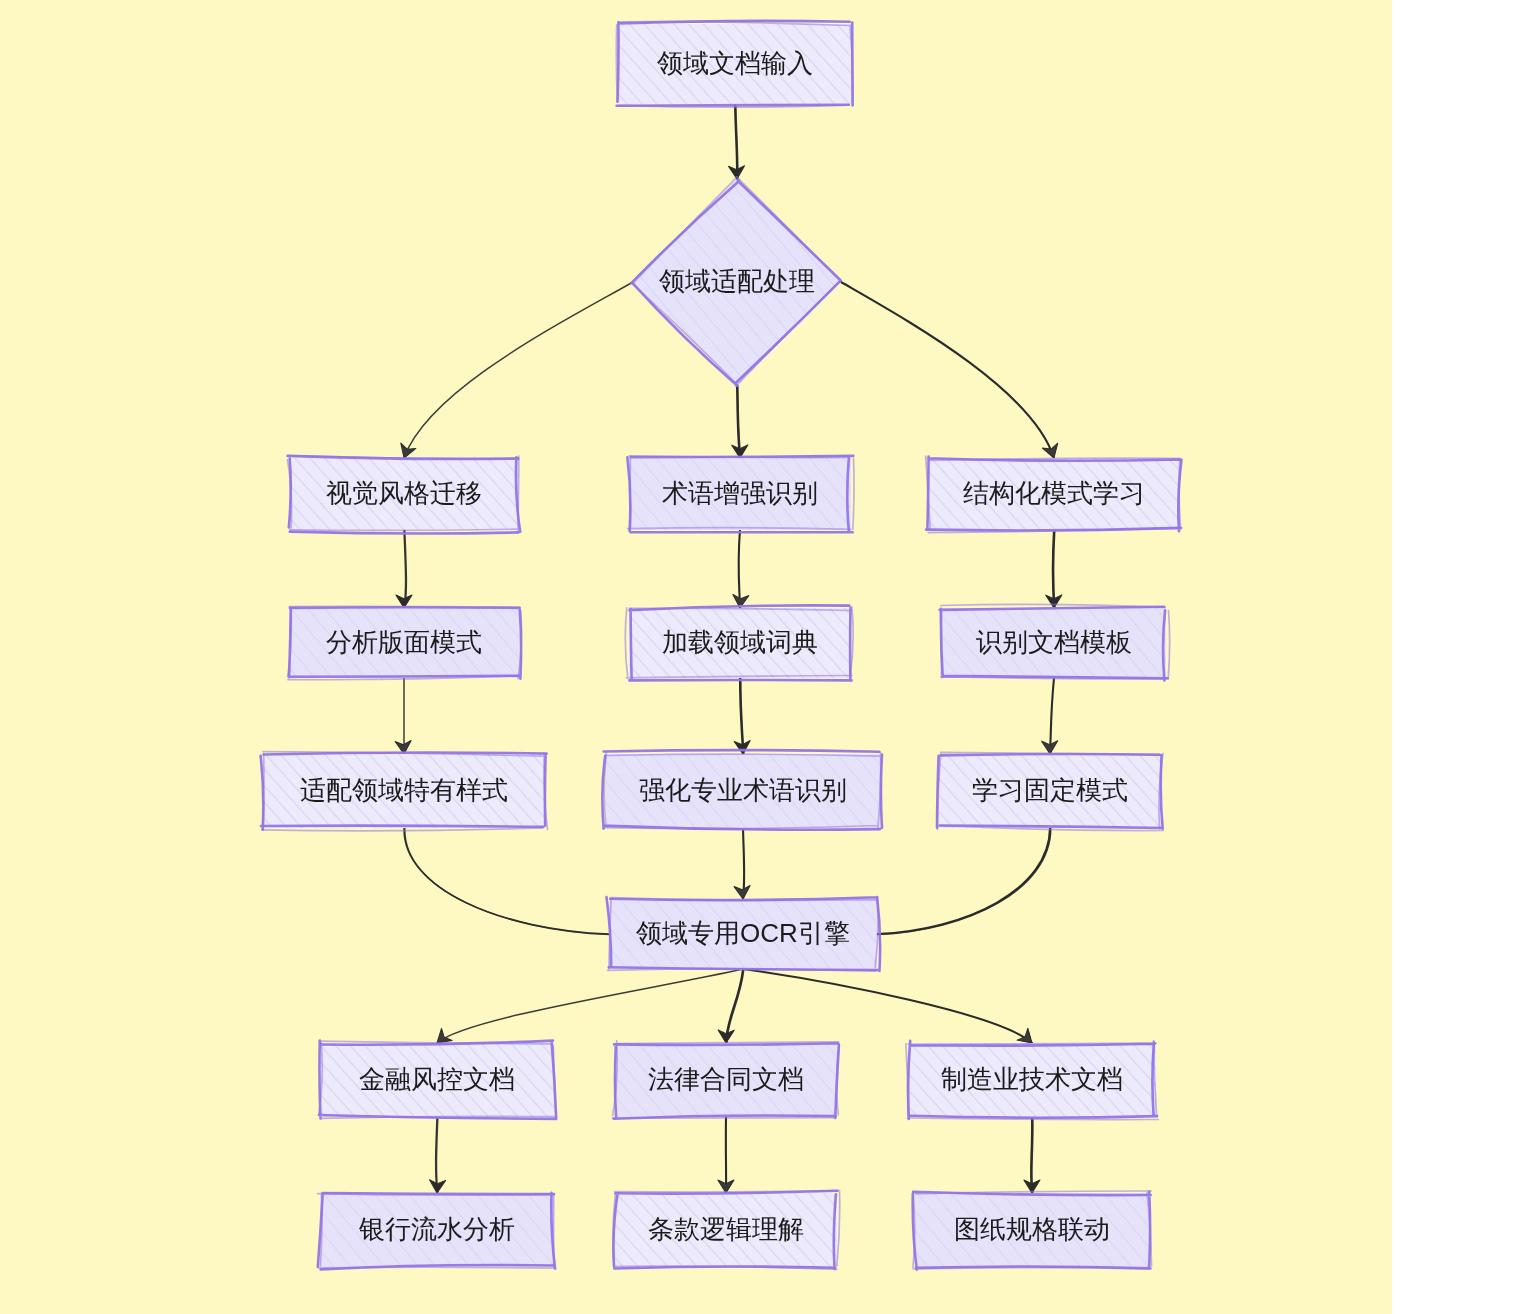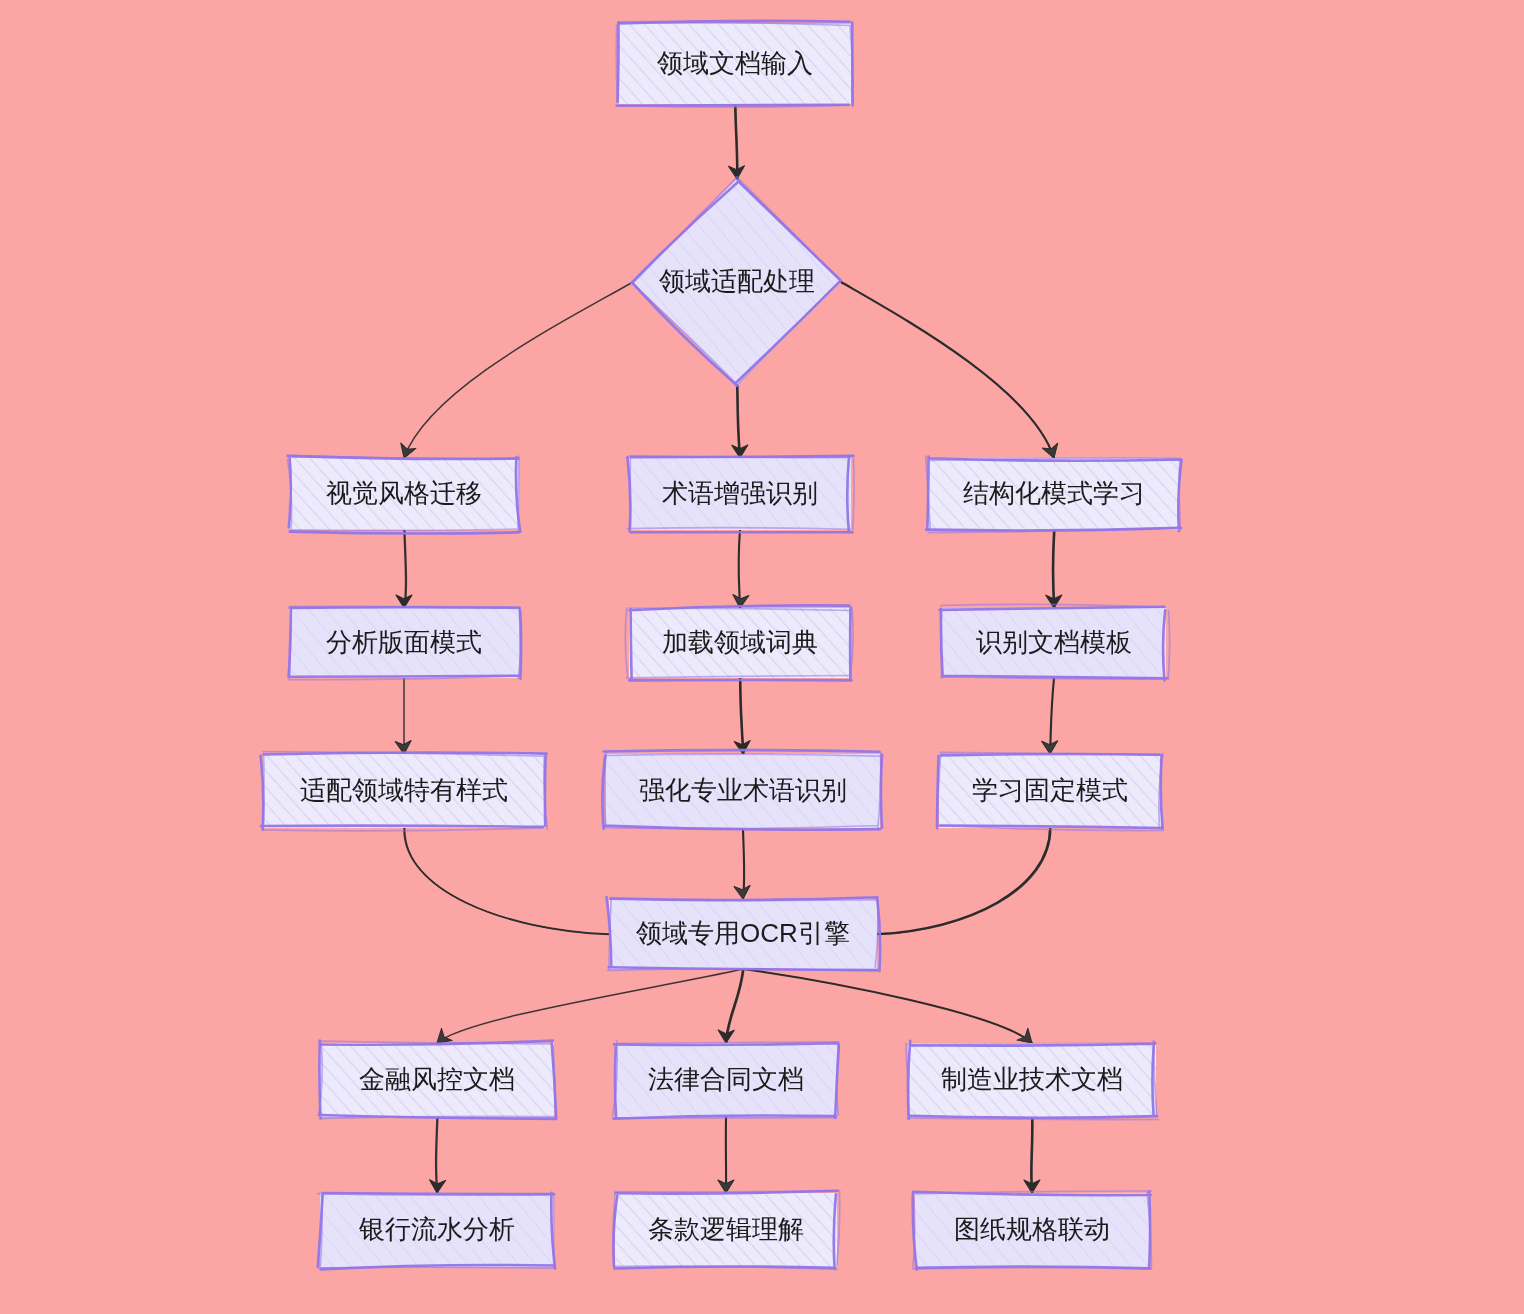--- a/index.html
+++ b/index.html
@@ -8,23 +8,23 @@
     background: #ffffff;
   }
   body {
     width: 1524px;
     height: 1314px;
     font-family: "Liberation Sans", sans-serif;
     overflow: hidden;
   }
   #flowchart-root {
     position: relative;
-    width: 1524px;
+    width: 1392px;
     height: 1314px;
-    background: #fca5a5;
+    background: #fef9c3;
   }
   svg.diagram-surface {
     position: absolute;
     top: 0;
     left: 0;
     width: 1524px;
     height: 1314px;
     display: block;
   }
   .node-label {

